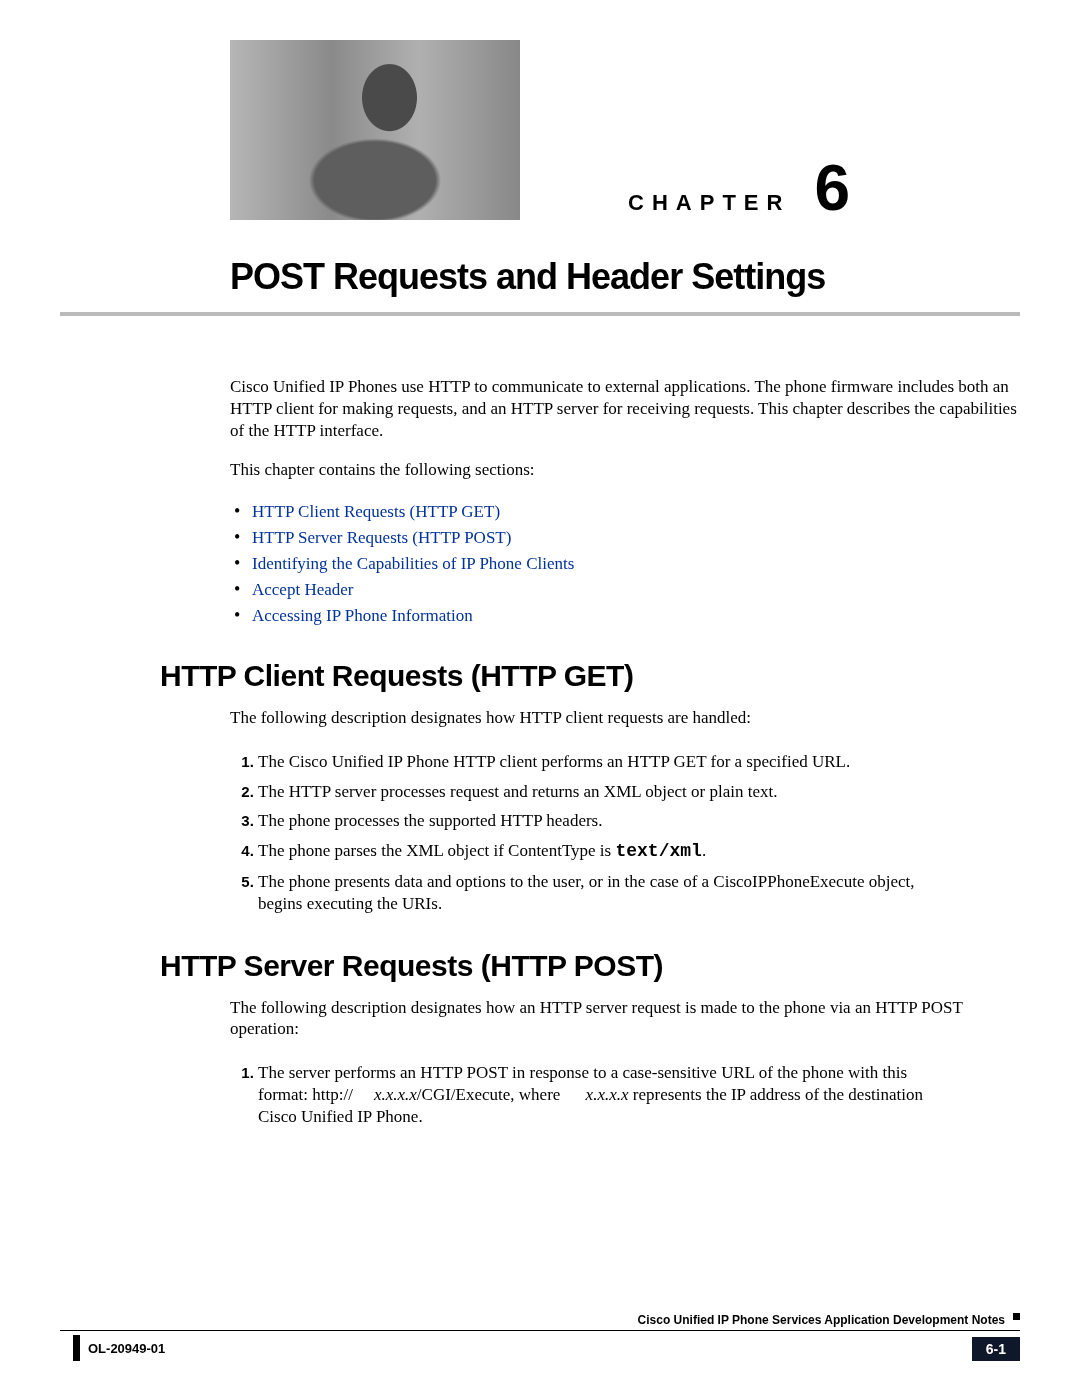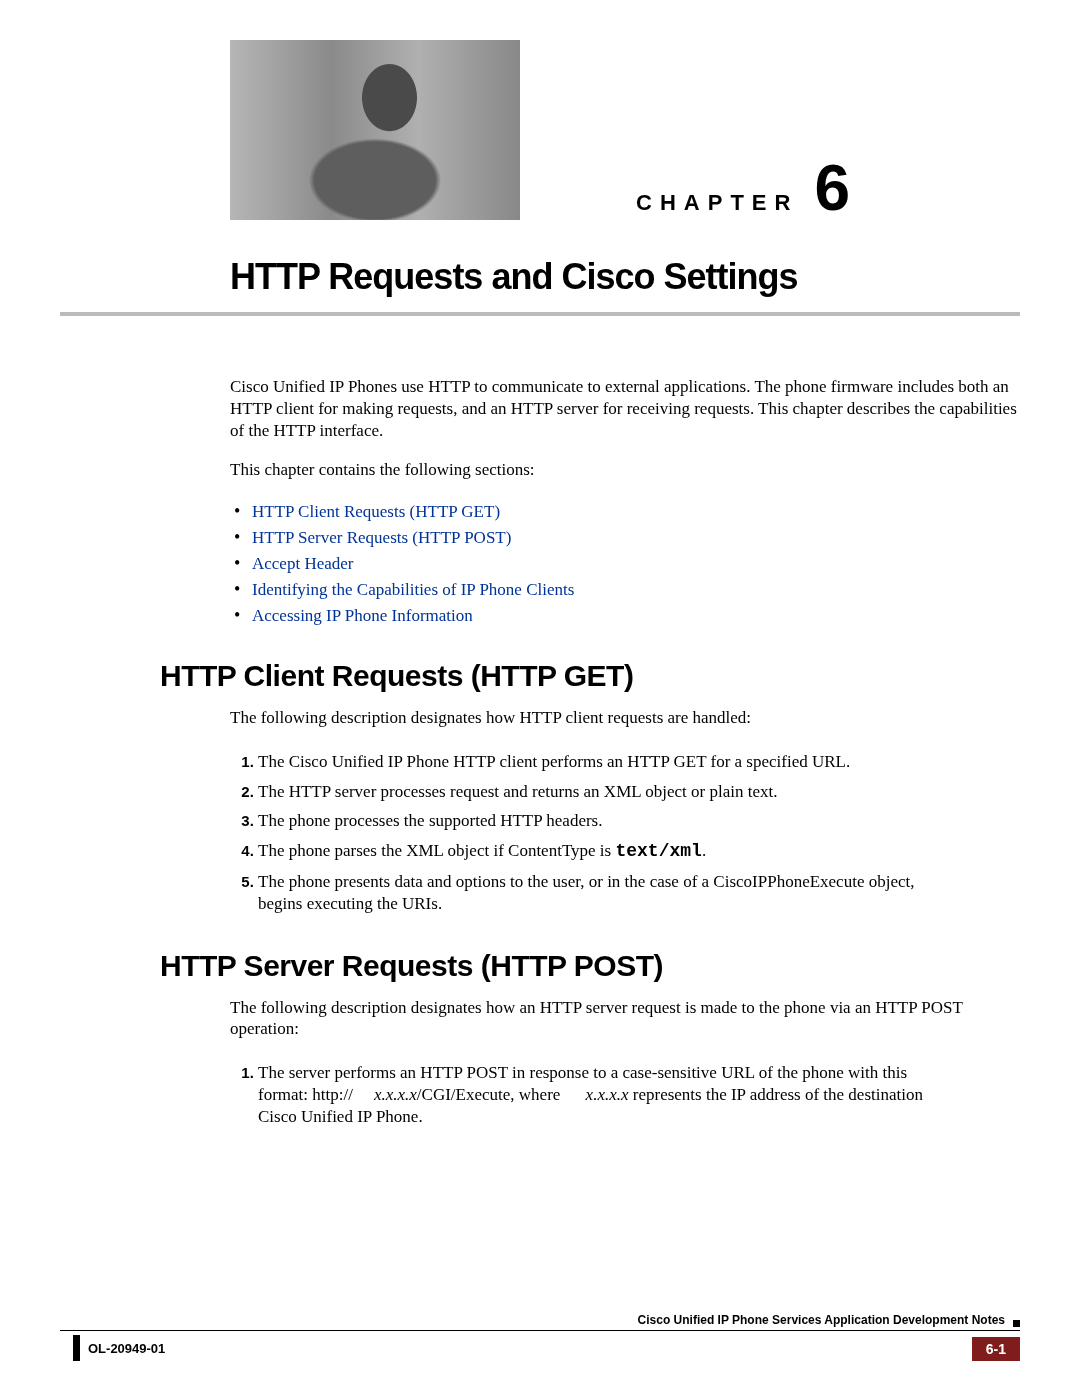--- a/index.html
+++ b/index.html
@@ -40,21 +40,21 @@
     position: absolute;
     inset: 0;
     background:
       radial-gradient(ellipse 45px 55px at 55% 32%, #4a4a4a 60%, transparent 62%),
       radial-gradient(ellipse 110px 70px at 50% 78%, #5e5e5e 55%, transparent 60%),
       linear-gradient(90deg, #b6b6b6 0%, #8a8a8a 35%, #b0b0b0 65%, #888 100%);
   }
   .chapter-label {
     display: flex;
     align-items: baseline;
-    gap: 16px;
+    gap: 24px;
     margin-left: auto;
     margin-right: 170px;
     font-family: Arial, Helvetica, sans-serif;
     font-weight: bold;
     color: #000;
   }
   .chapter-word {
     font-size: 22px;
     letter-spacing: 8px;
   }
@@ -130,21 +130,21 @@
   }
   .footer {
     position: absolute;
     left: 60px;
     right: 60px;
     bottom: 36px;
   }
   .footer-top {
     display: flex;
     justify-content: flex-end;
-    align-items: flex-end;
+    align-items: flex-start;
     gap: 8px;
     font-family: Arial, Helvetica, sans-serif;
     font-weight: bold;
     font-size: 12px;
     border-bottom: 1px solid #000;
     padding-bottom: 3px;
   }
   .tiny-sq {
     width: 7px;
     height: 7px;
@@ -164,52 +164,52 @@
     font-family: Arial, Helvetica, sans-serif;
     font-weight: bold;
     font-size: 13px;
   }
   .thick-bar {
     width: 7px;
     height: 26px;
     background: #000;
   }
   .page-num {
-    background: #7f1d1d;
+    background: #0f172a;
     color: #fff;
     font-family: Arial, Helvetica, sans-serif;
     font-weight: bold;
     font-size: 14px;
     padding: 4px 14px;
   }
   .italic { font-style: italic; margin-left: 21px; }
 </style>
 </head>
 <body>
 
 <div class="page">
   <div class="header-row">
     <div class="hero-image"></div>
     <div class="chapter-label">
       <span class="chapter-word">CHAPTER</span>
       <span class="chapter-number">6</span>
     </div>
   </div>
 
-  <div class="chapter-title">HTTP Requests and Cisco Settings</div>
+  <div class="chapter-title">POST Requests and Header Settings</div>
   <hr class="title-rule">
 
   <p class="body-text">Cisco Unified IP Phones use HTTP to communicate to external applications. The phone firmware includes both an HTTP client for making requests, and an HTTP server for receiving requests. This chapter describes the capabilities of the HTTP interface.</p>
   <p class="body-text">This chapter contains the following sections:</p>
 
   <ul class="toc">
     <li><a href="#" class="link">HTTP Client Requests (HTTP GET)</a></li>
     <li><a href="#" class="link">HTTP Server Requests (HTTP POST)</a></li>
+    <li><a href="#" class="link">Identifying the Capabilities of IP Phone Clients</a></li>
     <li><a href="#" class="link">Accept Header</a></li>
-    <li><a href="#" class="link">Identifying the Capabilities of IP Phone Clients</a></li>
     <li><a href="#" class="link">Accessing IP Phone Information</a></li>
   </ul>
 
   <h2 class="section">HTTP Client Requests (HTTP GET)</h2>
   <p class="body-text">The following description designates how HTTP client requests are handled:</p>
   <ol class="steps">
     <li>The Cisco Unified IP Phone HTTP client performs an HTTP GET for a specified URL.</li>
     <li>The HTTP server processes request and returns an XML object or plain text.</li>
     <li>The phone processes the supported HTTP headers.</li>
     <li>

